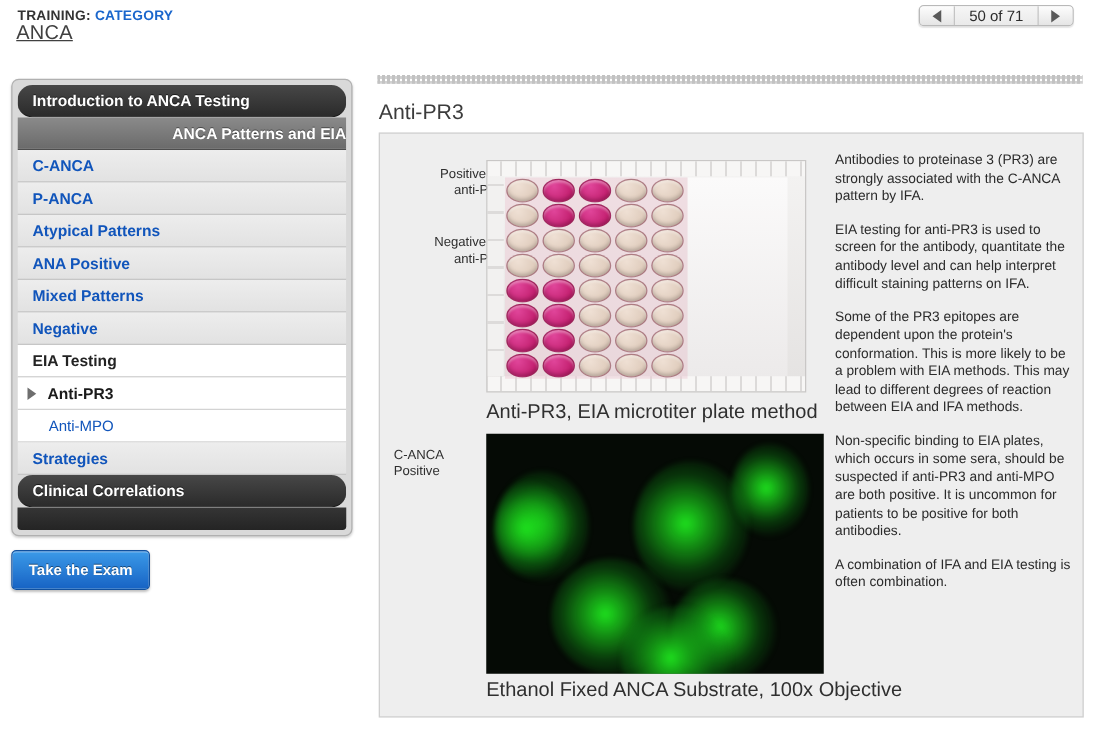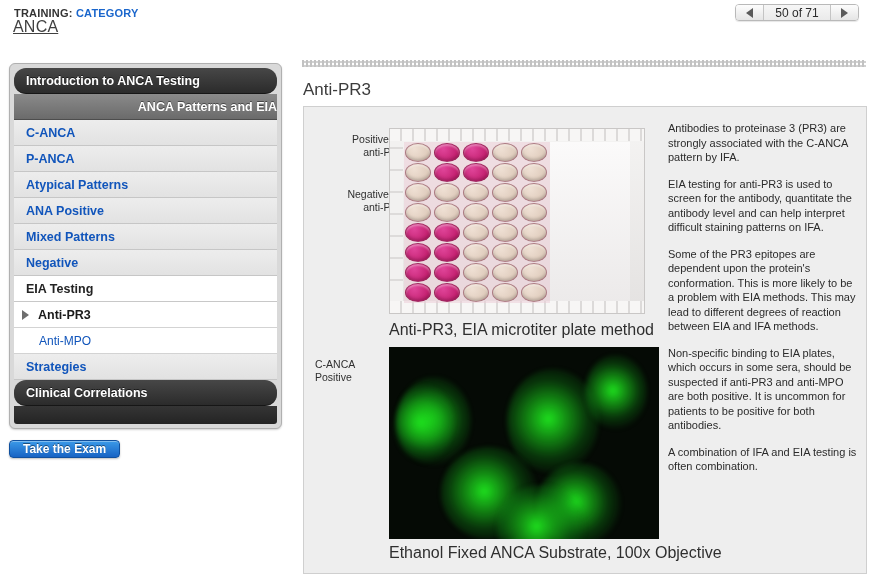--- a/index.html
+++ b/index.html
@@ -112,21 +112,21 @@
     padding-left: 25px; font-size: 12px;
   }
   .m-foot {
     height: 18px; background: linear-gradient(#353535, #242424);
     border-radius: 0 0 3px 3px;
   }
 
   
   #exam-btn {
     position: absolute; left: 9px; top: 440px;
-    height: 18px; padding: 0 13px;
+    height: 32px; padding: 0 13px;
     display: flex; align-items: center; justify-content: center;
     font-size: 12px; font-weight: bold; color: #ffffff;
     background: linear-gradient(#3b9ae8, #1763c4);
     border: 1px solid #10509e; border-radius: 4px;
     text-shadow: 0 -1px 0 rgba(0,0,0,.45);
     box-shadow: inset 0 1px 0 rgba(255,255,255,.35), 0 1px 2px rgba(0,0,0,.25);
     cursor: pointer;
   }
 
   

